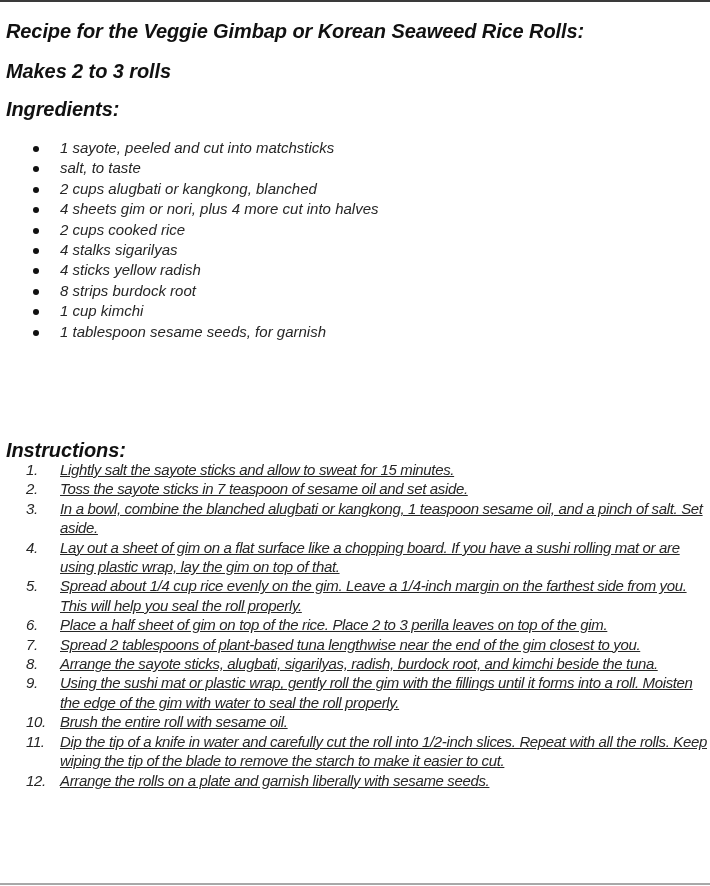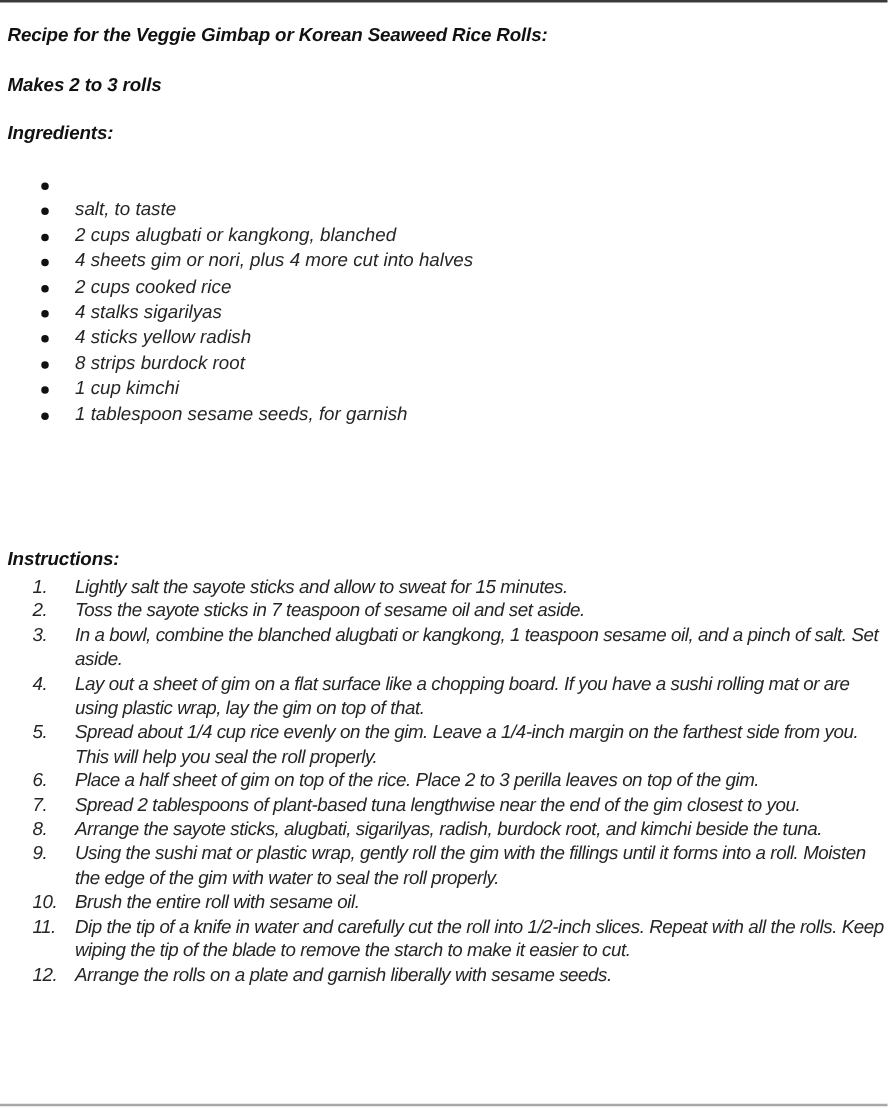--- a/index.html
+++ b/index.html
@@ -29,21 +29,21 @@
     }
     .doc {
       position: absolute;
       left: 6px;
       top: 0;
       width: 700px;
     }
     .heading {
       position: absolute;
       left: 0;
-      font-size: 15px;
+      font-size: 20px;
       font-weight: bold;
       font-style: italic;
       white-space: nowrap;
       color: #111;
       letter-spacing: -0.1px;
     }
     #title { top: 20px; }
     #yield { top: 60px; }
     #ing-head { top: 98px; }
     #ins-head { top: 439px; }
@@ -97,34 +97,35 @@
     .ins-list .num {
       position: absolute;
       left: 20px;
       top: 0;
       width: 34px;
       text-align: left;
     }
     .ins-list .txt {
       display: block;
       width: 648px;
+      text-decoration: underline;
     }
   </style>
 </head>
 <body>
 
 <div class="top-rule"></div>
 
 <div class="doc">
   <div class="heading" id="title">Recipe for the Veggie Gimbap or Korean Seaweed Rice Rolls:</div>
   <div class="heading" id="yield">Makes 2 to 3 rolls</div>
   <div class="heading" id="ing-head">Ingredients:</div>
 
   <ul class="ing-list" id="ing-list">
-      <li><span class="bullet"></span></li>
+      <li><span class="bullet"></span><span>1 sayote, peeled and cut into matchsticks</span></li>
       <li><span class="bullet"></span><span>salt, to taste</span></li>
       <li><span class="bullet"></span><span>2 cups alugbati or kangkong, blanched</span></li>
       <li><span class="bullet"></span><span>4 sheets gim or nori, plus 4 more cut into halves</span></li>
       <li><span class="bullet"></span><span>2 cups cooked rice</span></li>
       <li><span class="bullet"></span><span>4 stalks sigarilyas</span></li>
       <li><span class="bullet"></span><span>4 sticks yellow radish</span></li>
       <li><span class="bullet"></span><span>8 strips burdock root</span></li>
       <li><span class="bullet"></span><span>1 cup kimchi</span></li>
       <li><span class="bullet"></span><span>1 tablespoon sesame seeds, for garnish</span></li>
     </ul>

